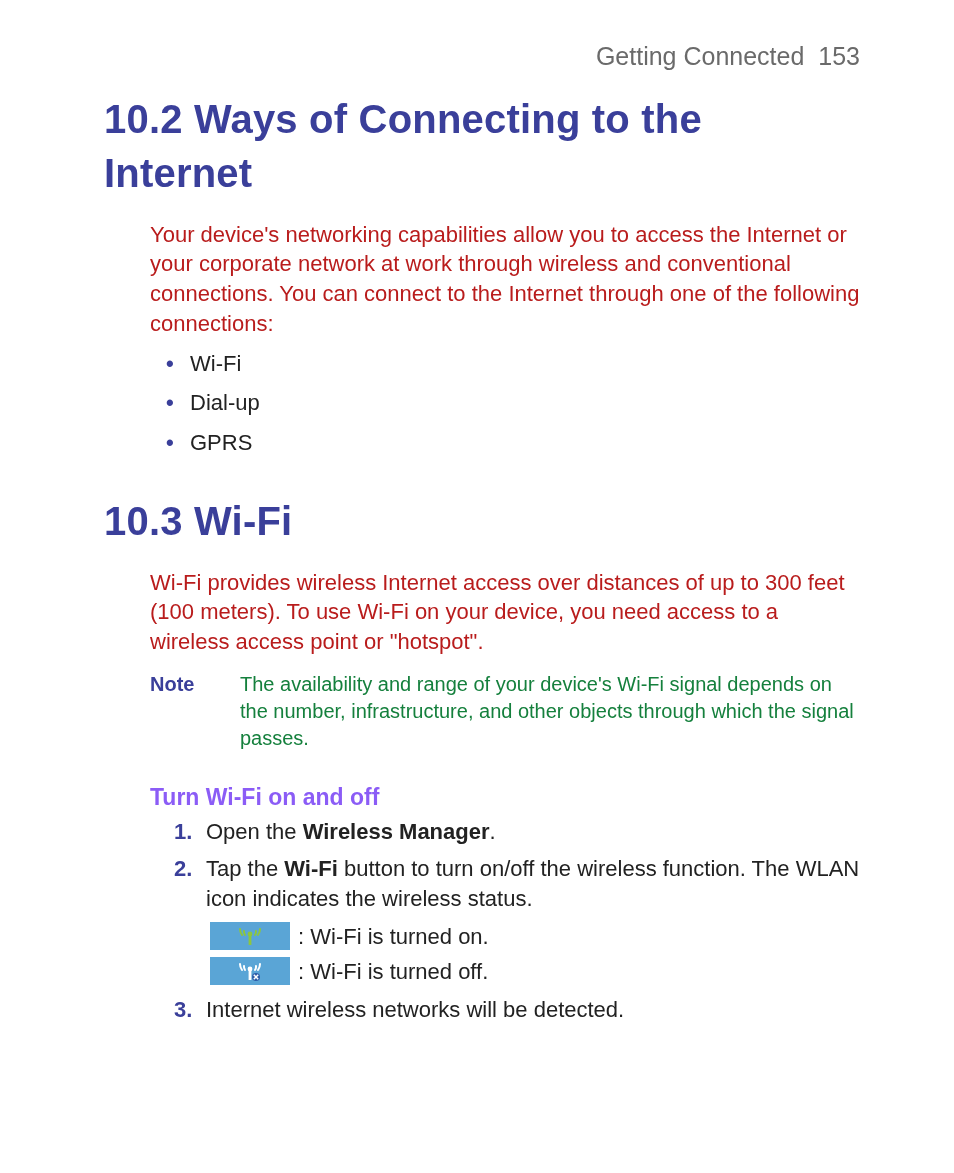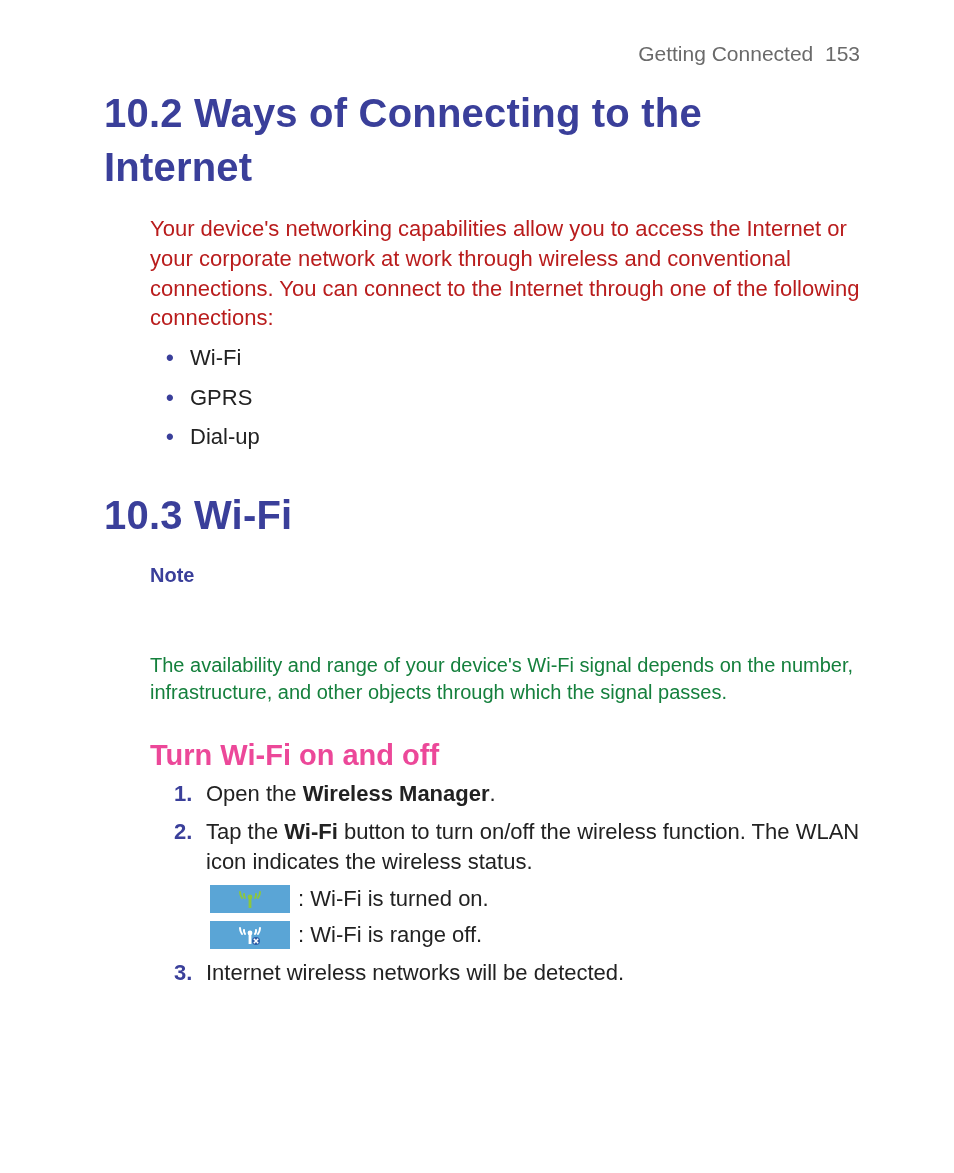--- a/index.html
+++ b/index.html
@@ -14,34 +14,34 @@
     line-height: 1.35;
     box-sizing: border-box;
     position: relative;
   }
   .page {
     padding: 40px 94px 0 104px;
   }
   .running-head {
     text-align: right;
     color: #6a6a6a;
-    font-size: 21px;
+    font-size: 25px;
     margin-bottom: 18px;
   }
   .h1 {
     color: #3a3f9a;
     font-weight: 700;
     font-size: 40px;
     margin: 0 0 20px 0;
     letter-spacing: 0.2px;
   }
   .h2 {
-    color: #ec4899;
+    color: #8b5cf6;
     font-weight: 700;
-    font-size: 29px;
+    font-size: 23px;
     margin: 30px 0 4px 46px;
   }
   .block-indent {
     margin-left: 46px;
   }
   .para {
     color: #b91c1c;
     margin-bottom: 10px;
   }
   ul.bullets {
@@ -60,21 +60,20 @@
     left: 4px;
     top: 0;
     color: #3a3f9a;
     font-weight: 700;
     font-size: 22px;
   }
   .note-row {
     display: flex;
     margin: 14px 0 18px 46px;
     font-size: 20px;
-    flex-direction: column;
   }
   .note-label {
     color: #3a3f9a;
     font-weight: 700;
     width: 90px;
     flex: 0 0 90px;
   }
   .note-text {
     color: #15803d;
     flex: 1;
@@ -98,21 +97,20 @@
     top: 0;
     color: #3a3f9a;
     font-weight: 700;
   }
   .bold { font-weight: 700; }
   .status-block {
     margin: 8px 0 4px 4px;
   }
   .status-line {
     display: flex;
-    align-items: center;
     margin-bottom: 6px;
   }
   .wifi-chip {
     width: 80px;
     height: 28px;
     background: #5aa5d6;
     display: flex;
     align-items: center;
     justify-content: center;
     margin-right: 8px;
@@ -127,26 +125,27 @@
   <div class="running-head">
     <span>Getting Connected</span>&nbsp;&nbsp;<span>153</span>
   </div>
 
   <div class="h1">10.2  Ways of Connecting to the Internet</div>
 
   <div class="block-indent para">Your device's networking capabilities allow you to access the Internet or your corporate network at work through wireless and conventional connections. You can connect to the Internet through one of the following connections:</div>
 
   <ul class="bullets">
     <li><span>Wi-Fi</span></li>
+    <li><span>Dial-up</span></li>
     <li><span>GPRS</span></li>
-    <li><span>Dial-up</span></li>
   </ul>
 
   <div class="h1" style="margin-top:36px;">10.3  Wi-Fi</div>
 
+  <div class="block-indent para">Wi-Fi provides wireless Internet access over distances of up to 300 feet (100 meters). To use Wi-Fi on your device, you need access to a wireless access point or "hotspot".</div>
 
   <div class="note-row">
     <div class="note-label">Note</div>
     <div class="note-text">The availability and range of your device's Wi-Fi signal depends on the number, infrastructure, and other objects through which the signal passes.</div>
   </div>
 
   <div class="h2">Turn Wi-Fi on and off</div>
 
   <ol class="steps">
     <li>
@@ -179,21 +178,21 @@
                 <path d="M22 10 A10 10 0 0 0 24 4"></path>
                 <path d="M19 10 A6 6 0 0 0 20 6"></path>
               </g>
               <circle cx="14" cy="9" r="2.4" fill="#ffffff"></circle>
               <rect x="12.6" y="10" width="2.8" height="10" fill="#ffffff"></rect>
               <circle cx="20" cy="17" r="4" fill="#2e5ea8"></circle>
               <line x1="17.8" y1="14.8" x2="22.2" y2="19.2" stroke="#ffffff" stroke-width="1.5"></line>
               <line x1="22.2" y1="14.8" x2="17.8" y2="19.2" stroke="#ffffff" stroke-width="1.5"></line>
             </svg>
           </span>
-          <span> : Wi-Fi is range off.</span>
+          <span> : Wi-Fi is turned off.</span>
         </div>
       </div>
     </li>
     <li>
       <span>Internet wireless networks will be detected.</span>
     </li>
   </ol>
 
 </div>
 

